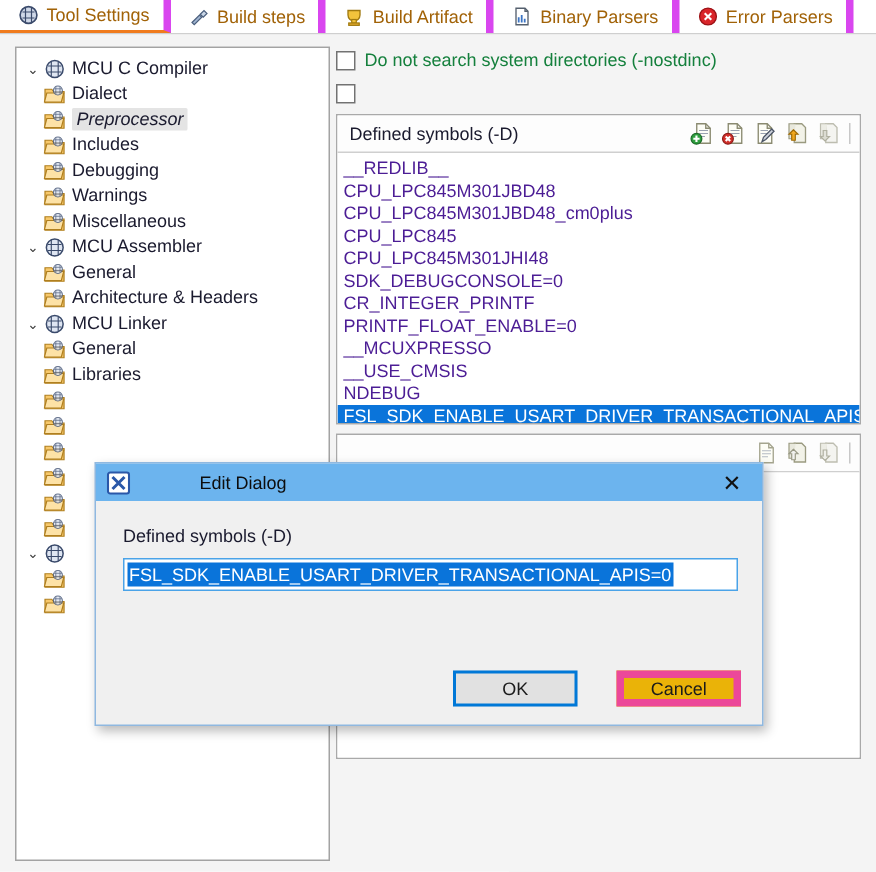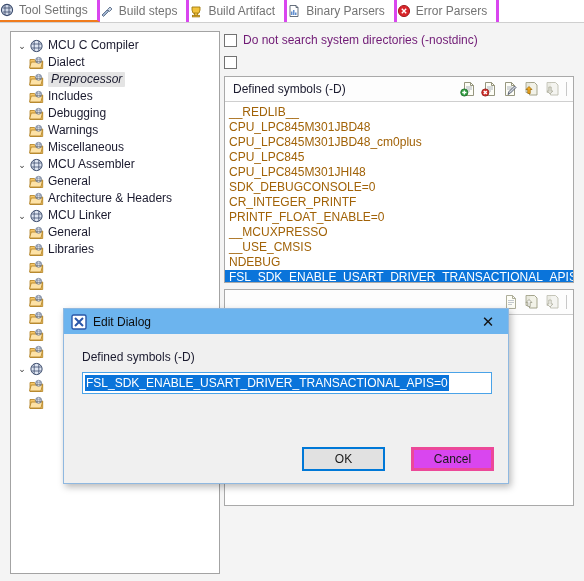--- a/index.html
+++ b/index.html
@@ -26,25 +26,25 @@
     display: flex;
     align-items: flex-end;
     border-bottom: 1px solid #cfcfcf;
     box-sizing: border-box;
   }
   .tab {
     display: flex;
     align-items: center;
     gap: 5px;
     height: 22px;
-    padding: 0 9px 0 0;
+    padding: 0 9px 0 12px;
     box-sizing: border-box;
     font-size: 12px;
-    color: #737373;
-    border-right: 3px solid #d946ef;
+    color: #a16207;
+    border-right: 5px solid #d946ef;
     cursor: default;
     white-space: nowrap;
   }
   .tab.active {
     background: #ffffff;
     border-bottom: 2px solid #f07b1d;
     font-weight: normal;
   }
   .tab .ticon { width: 14px; height: 14px; flex: 0 0 14px; display:block; }
 
@@ -100,21 +100,21 @@
     width: 350px; height: 543px;
     box-sizing: border-box;
   }
   .chkrow {
     display: flex;
     align-items: center;
     gap: 6px;
     height: 18px;
     margin-bottom: 4px;
     font-size: 12px;
-    color: #701a75;
+    color: #15803d;
   }
   .chkbox {
     width: 13px; height: 13px;
     border: 1px solid #727272;
     background: #ffffff;
     box-sizing: border-box;
     flex: 0 0 13px;
   }
 
   
@@ -148,21 +148,21 @@
     background: #ffffff;
     padding: 3px 0 0 0;
     box-sizing: border-box;
     overflow: hidden;
   }
   .lrow {
     height: 15px;
     line-height: 15px;
     padding: 0 4px;
     font-size: 12px;
-    color: #a16207;
+    color: #4c1d95;
     white-space: nowrap;
     box-sizing: border-box;
   }
   .lrow.sel {
     background: #0a74da;
     color: #ffffff;
   }
 
   
   .listgroup2 { margin-top: 6px; }
@@ -179,21 +179,21 @@
   }
   .dlg-title {
     height: 25px;
     background: #6cb4ee;
     display: flex;
     align-items: center;
     padding: 0 0 0 7px;
     box-sizing: border-box;
   }
   .dlg-title .dicon { width: 16px; height: 16px; flex:0 0 16px; margin-right:6px; display:block; }
-  .dlg-title .dtxt { font-size: 12px; color: #0d0d0d; flex: 1; }
+  .dlg-title .dtxt { font-size: 12px; color: #0d0d0d; flex: 1; margin-left: 40px; }
   .dlg-close {
     width: 40px; height: 25px;
     display: flex; align-items: center; justify-content: center;
     color: #111111; font-size: 15px;
     cursor: default;
   }
   .dlg-body { padding: 16px 18px 0 18px; }
   .dlg-label { font-size: 12px; color: #1a1a2e; margin-bottom: 8px; }
   .dlg-input {
     width: 410px; height: 22px;
@@ -213,22 +213,22 @@
   }
   .dlg-buttons {
     position: absolute;
     right: 14px; bottom: 12px;
     display: flex; gap: 26px;
   }
   .dbtn {
     width: 83px; height: 24px;
     font-size: 12px;
     color: #1a1a1a;
-    background: #d946ef;
-    border: 3px solid #ec4899;
+    background: #eab308;
+    border: 5px solid #ec4899;
     display: flex; align-items: center; justify-content: center;
     box-sizing: border-box;
     cursor: default;
   }
   .dbtn.primary {
     border: 2px solid #0078d7;
     background: #e1e1e1;
   }
 </style>
 </head>

